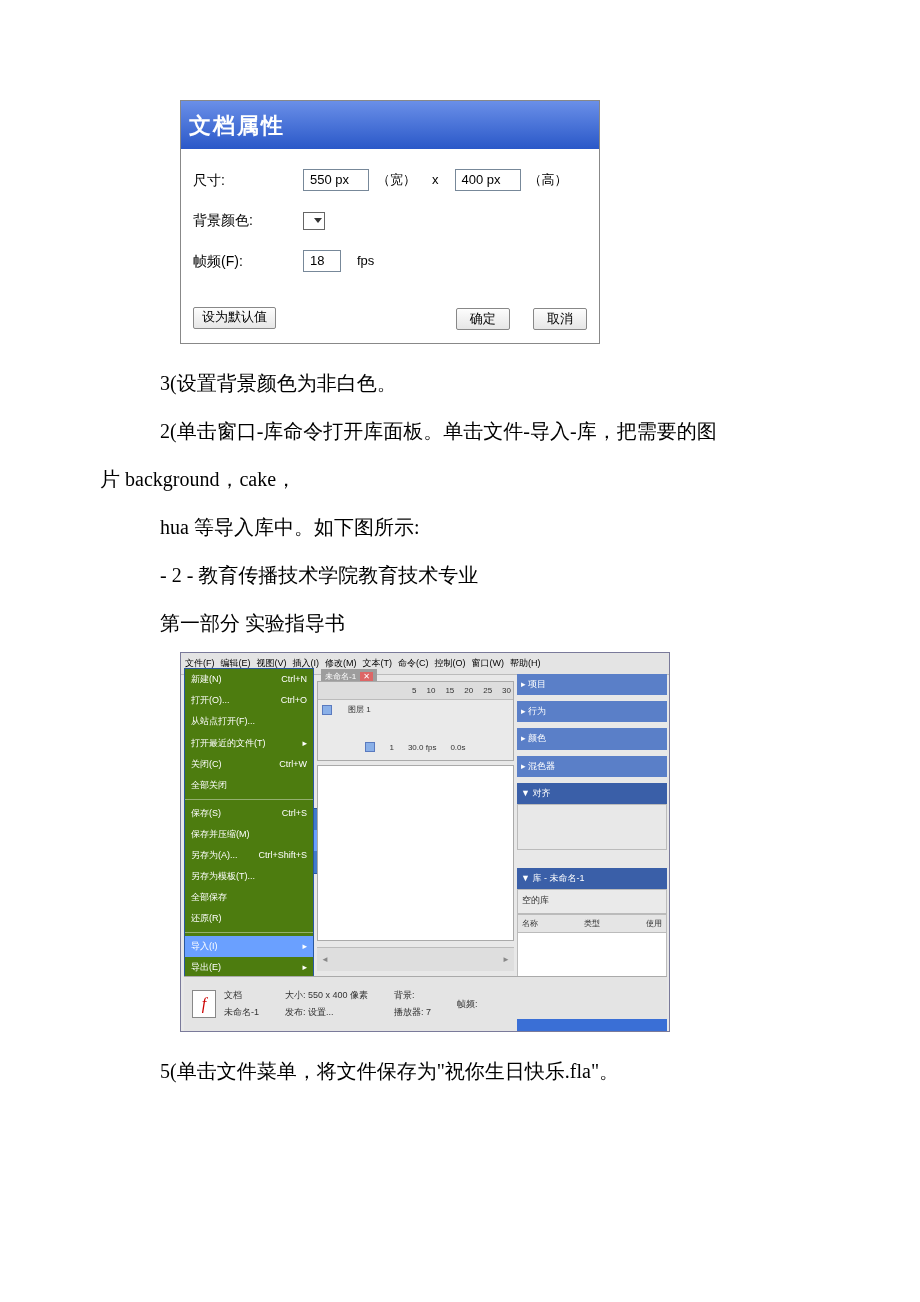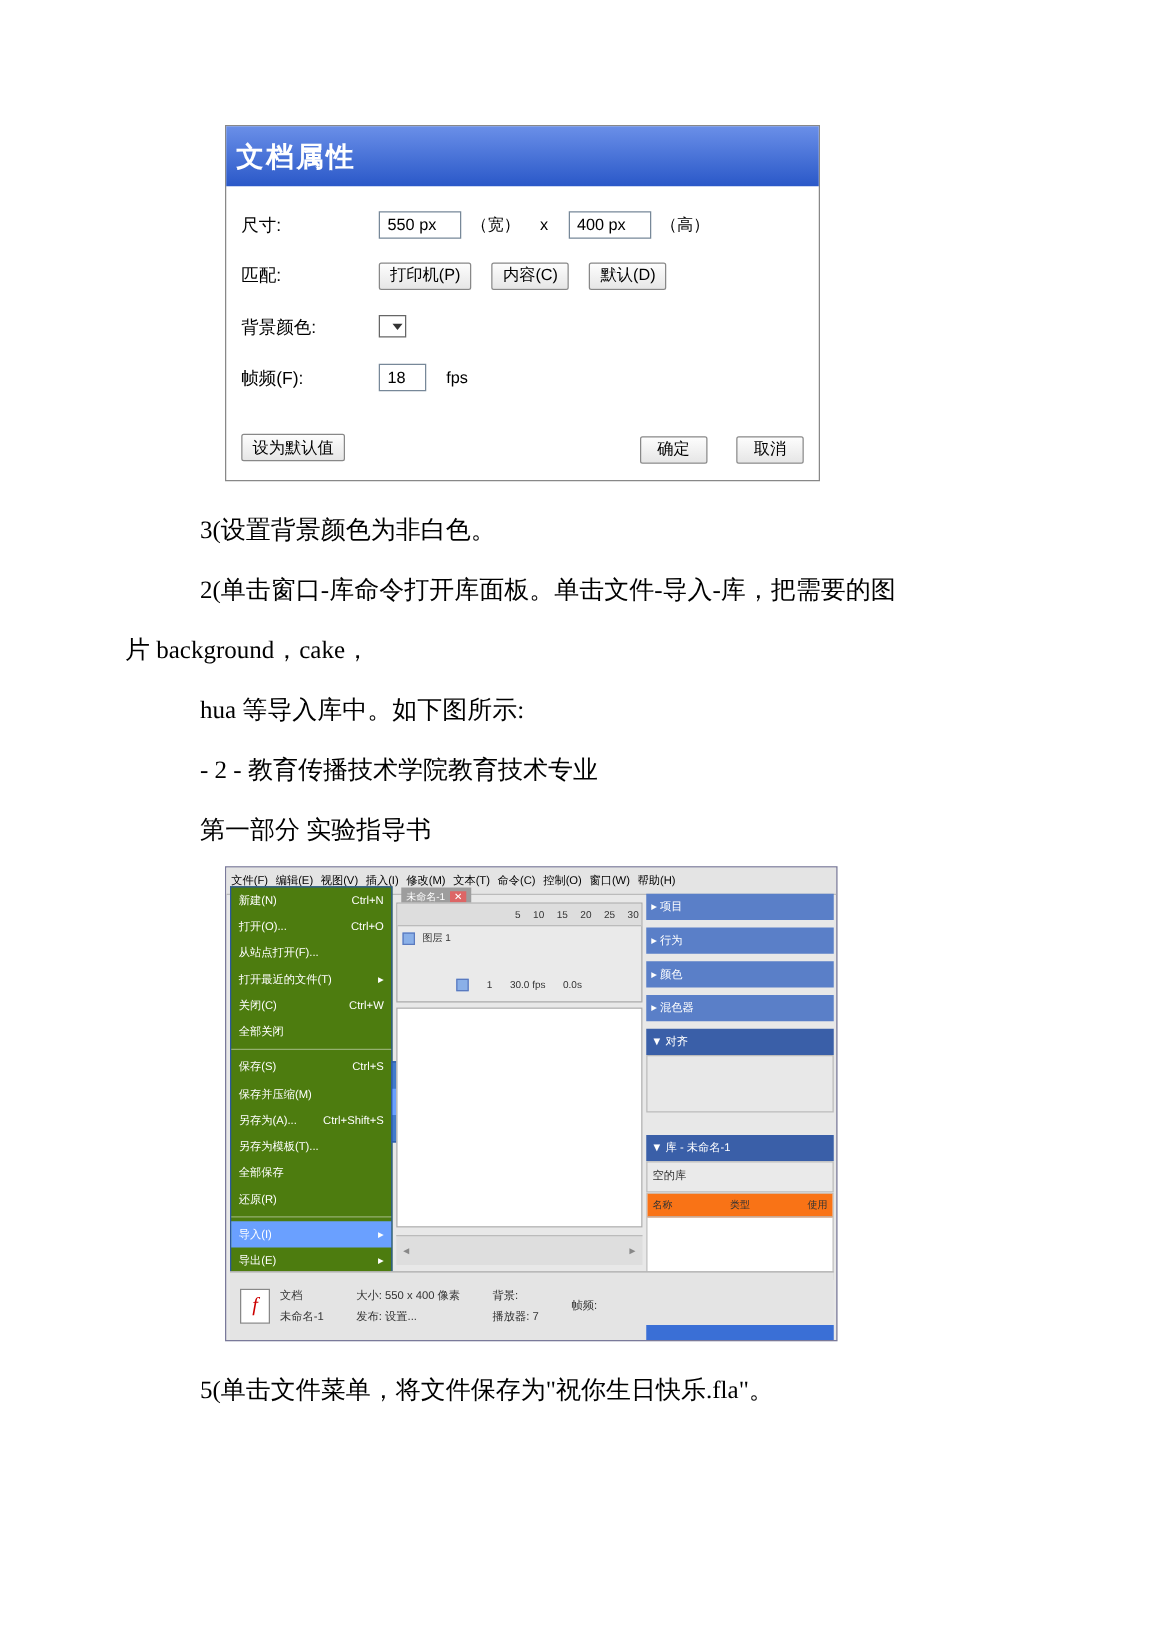--- a/index.html
+++ b/index.html
@@ -9,21 +9,21 @@
       width: 920px;
       font-size: 20px;
       color: #000;
       line-height: 1.9;
     }
     .page { padding: 0 30px 40px 30px; }
 
     
     .dialog1 {
       margin: 100px 0 20px 150px;
-      width: 476px;
+      width: 420px;
       border: 1px solid #888;
       background: #fff;
       font-family: "SimSun", sans-serif;
       font-size: 13px;
     }
     .dialog1-title {
       background: linear-gradient(#6a8fe8, #2a58c8);
       color: #fff;
       font-family: "KaiTi","楷体",serif;
       font-size: 22px;
@@ -103,29 +103,29 @@
     .menubar { background:#e4e4e4; color:#000; padding:2px 4px; display:flex; gap:6px; font-size:9px; border-bottom:1px solid #bbb;}
     .leftmenu { position:absolute; left:3px; top:15px; width:130px; background:#4d7c0f; color:#fff; border:1px solid #2a58a0;}
     .leftmenu .mi { display:flex; justify-content:space-between; padding:2px 6px; font-size:9px; white-space:nowrap; }
     .leftmenu .sep { height:1px; background: rgba(255,255,255,0.4); margin:3px 0; }
     .leftmenu .mi.sel { background:#6aa0ff; }
     .submenu { position:absolute; left:132px; top:155px; width:135px; background:#417acb; border:1px solid #2a58a0; color:#fff; font-size:9px;}
     .submenu .mi{ display:flex; justify-content:space-between; padding:2px 6px; white-space:nowrap;}
     .submenu .mi.sel{ background:#6aa0ff; }
     .timeline-area{ position:absolute; top:28px; left:136px; right:155px; height:80px; background:#eaeaea; border:1px solid #aaa; color:#000;}
     .timeline-numbers{ background:#ddd; color:#333; font-size:8px; padding:1px 2px; display:flex; gap:10px; justify-content:flex-end; border-bottom:1px solid #bbb;}
-    .timeline-row{ display:flex; align-items:center; gap:6px; padding:2px 4px; font-size:8px; color:#333;}
+    .timeline-row{ display:flex; align-items:center; gap:16px; padding:2px 4px; font-size:8px; color:#333;}
     .tiny-icon{width:10px;height:10px;background:#8ab0e8;border:1px solid #5a7abf; display:inline-block;}
     .stage-area{ position:absolute; top:112px; left:136px; right:155px; bottom:90px; background:#fff; border:1px solid #aaa;}
     .right-panels{ position:absolute; top:15px; right:2px; width:150px; color:#fff; font-size:9px;}
     .panel-head{ background:#5a7fc8; padding:2px 4px; margin-top:6px;}
     .panel-head.dark{ background:#3a5fa8; }
     .empty-lib{ background:#eaeaea; color:#333; height:25px; padding:2px 4px; border:1px solid #bbb;}
     .lib-table{ background:#fff; color:#000; height:70px; border:1px solid #bbb;}
-    .lib-table-head{ background:#f97316; color:#333; display:flex; justify-content:space-between; padding:1px 4px; font-size:8px; border-bottom:1px solid #bbb;}
+    .lib-table-head{ background:#e5e5e5; color:#333; display:flex; justify-content:space-between; padding:1px 4px; font-size:8px; border-bottom:1px solid #bbb;}
     .bottom-status{ position:absolute; left:136px; right:155px; bottom:60px; height:24px; background:#dedede; color:#333; font-size:8px; display:flex; align-items:center; justify-content:space-between; padding:0 4px; border-top:1px solid #bbb;}
     .props{ position:absolute; left:3px; right:2px; bottom:0; height:55px; background:#e4e4e4; color:#333; border-top:1px solid #aaa; display:flex; align-items:center; font-size:9px;}
     .props .ficon{ width:24px;height:28px;border:1px solid #888;background:#fff;margin:0 8px;display:flex;align-items:center;justify-content:center;font-family:Georgia,serif;font-style:italic;font-size:16px;color:#c00;}
     .props .col{ margin-right:26px; }
     .tag-top{ position:absolute; top:16px; left:140px; background:#9d9d9d; color:#fff; font-size:8px; padding:0 4px;}
     .tag-top .cls{ background:#d66; color:#fff; font-size:8px; padding:0 3px; margin-left:4px;}
     .zoom-box{ position:absolute; top:33px; right:160px; background:#fff; color:#000; font-size:8px; padding:1px 3px; border:1px solid #aaa;}
     .bluebar{ position:absolute; right:2px; bottom:0; width:150px; height:12px; background:#3a6fd6;}
     .brace{ color:#888; }
   </style>
@@ -144,28 +144,20 @@
         <span class="gap4"></span>
         <span>（宽）</span>
         <span class="gap8"></span>
         <span>x</span>
         <span class="gap8"></span>
         <span class="input-like" style="width:66px">400 px</span>
         <span class="gap4"></span>
         <span>（高）</span>
       </div>
 
-      <div class="row">
-        <div class="label-col">匹配:</div>
-        <span class="btn-like">打印机(P)</span>
-        <span class="gap8"></span>
-        <span class="btn-like">内容(C)</span>
-        <span class="gap8"></span>
-        <span class="btn-like">默认(D)</span>
-      </div>
 
       <div class="row">
         <div class="label-col">背景颜色:</div>
         <span class="swatch"></span>
       </div>
 
       <div class="row">
         <div class="label-col">帧频(F):</div>
         <span class="input-like" style="width:38px">18</span>
         <span class="gap8"></span>

